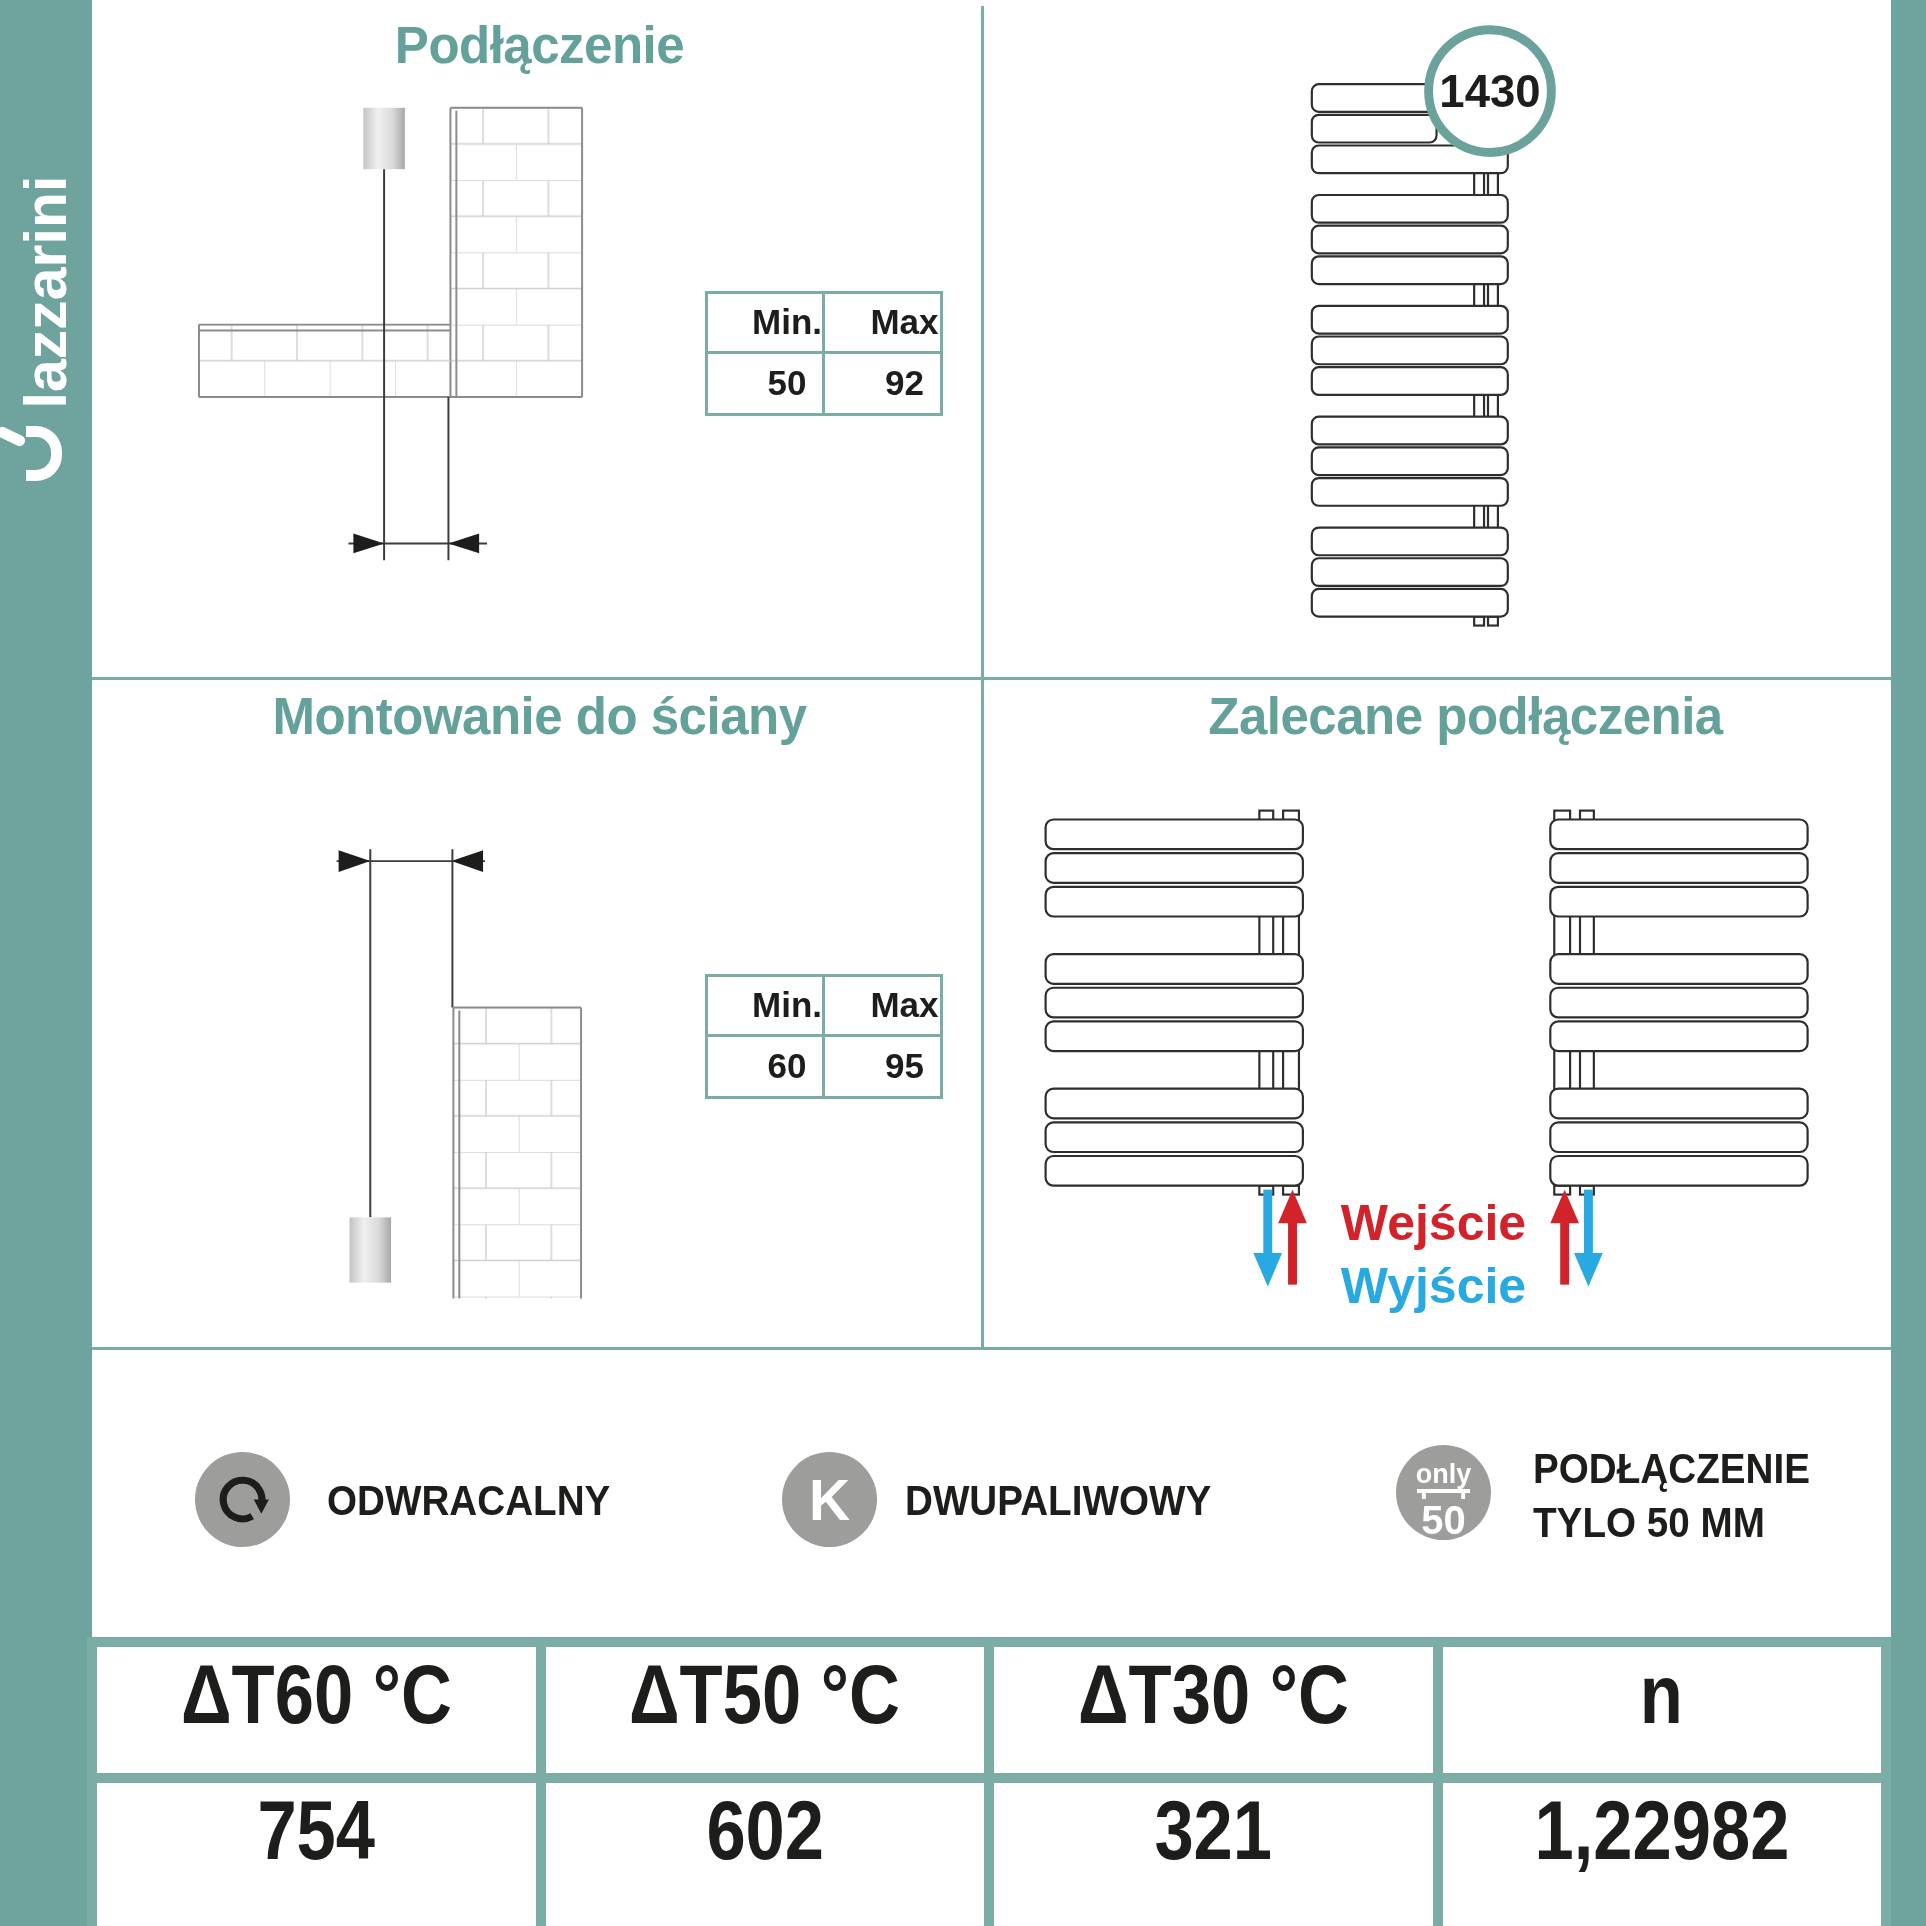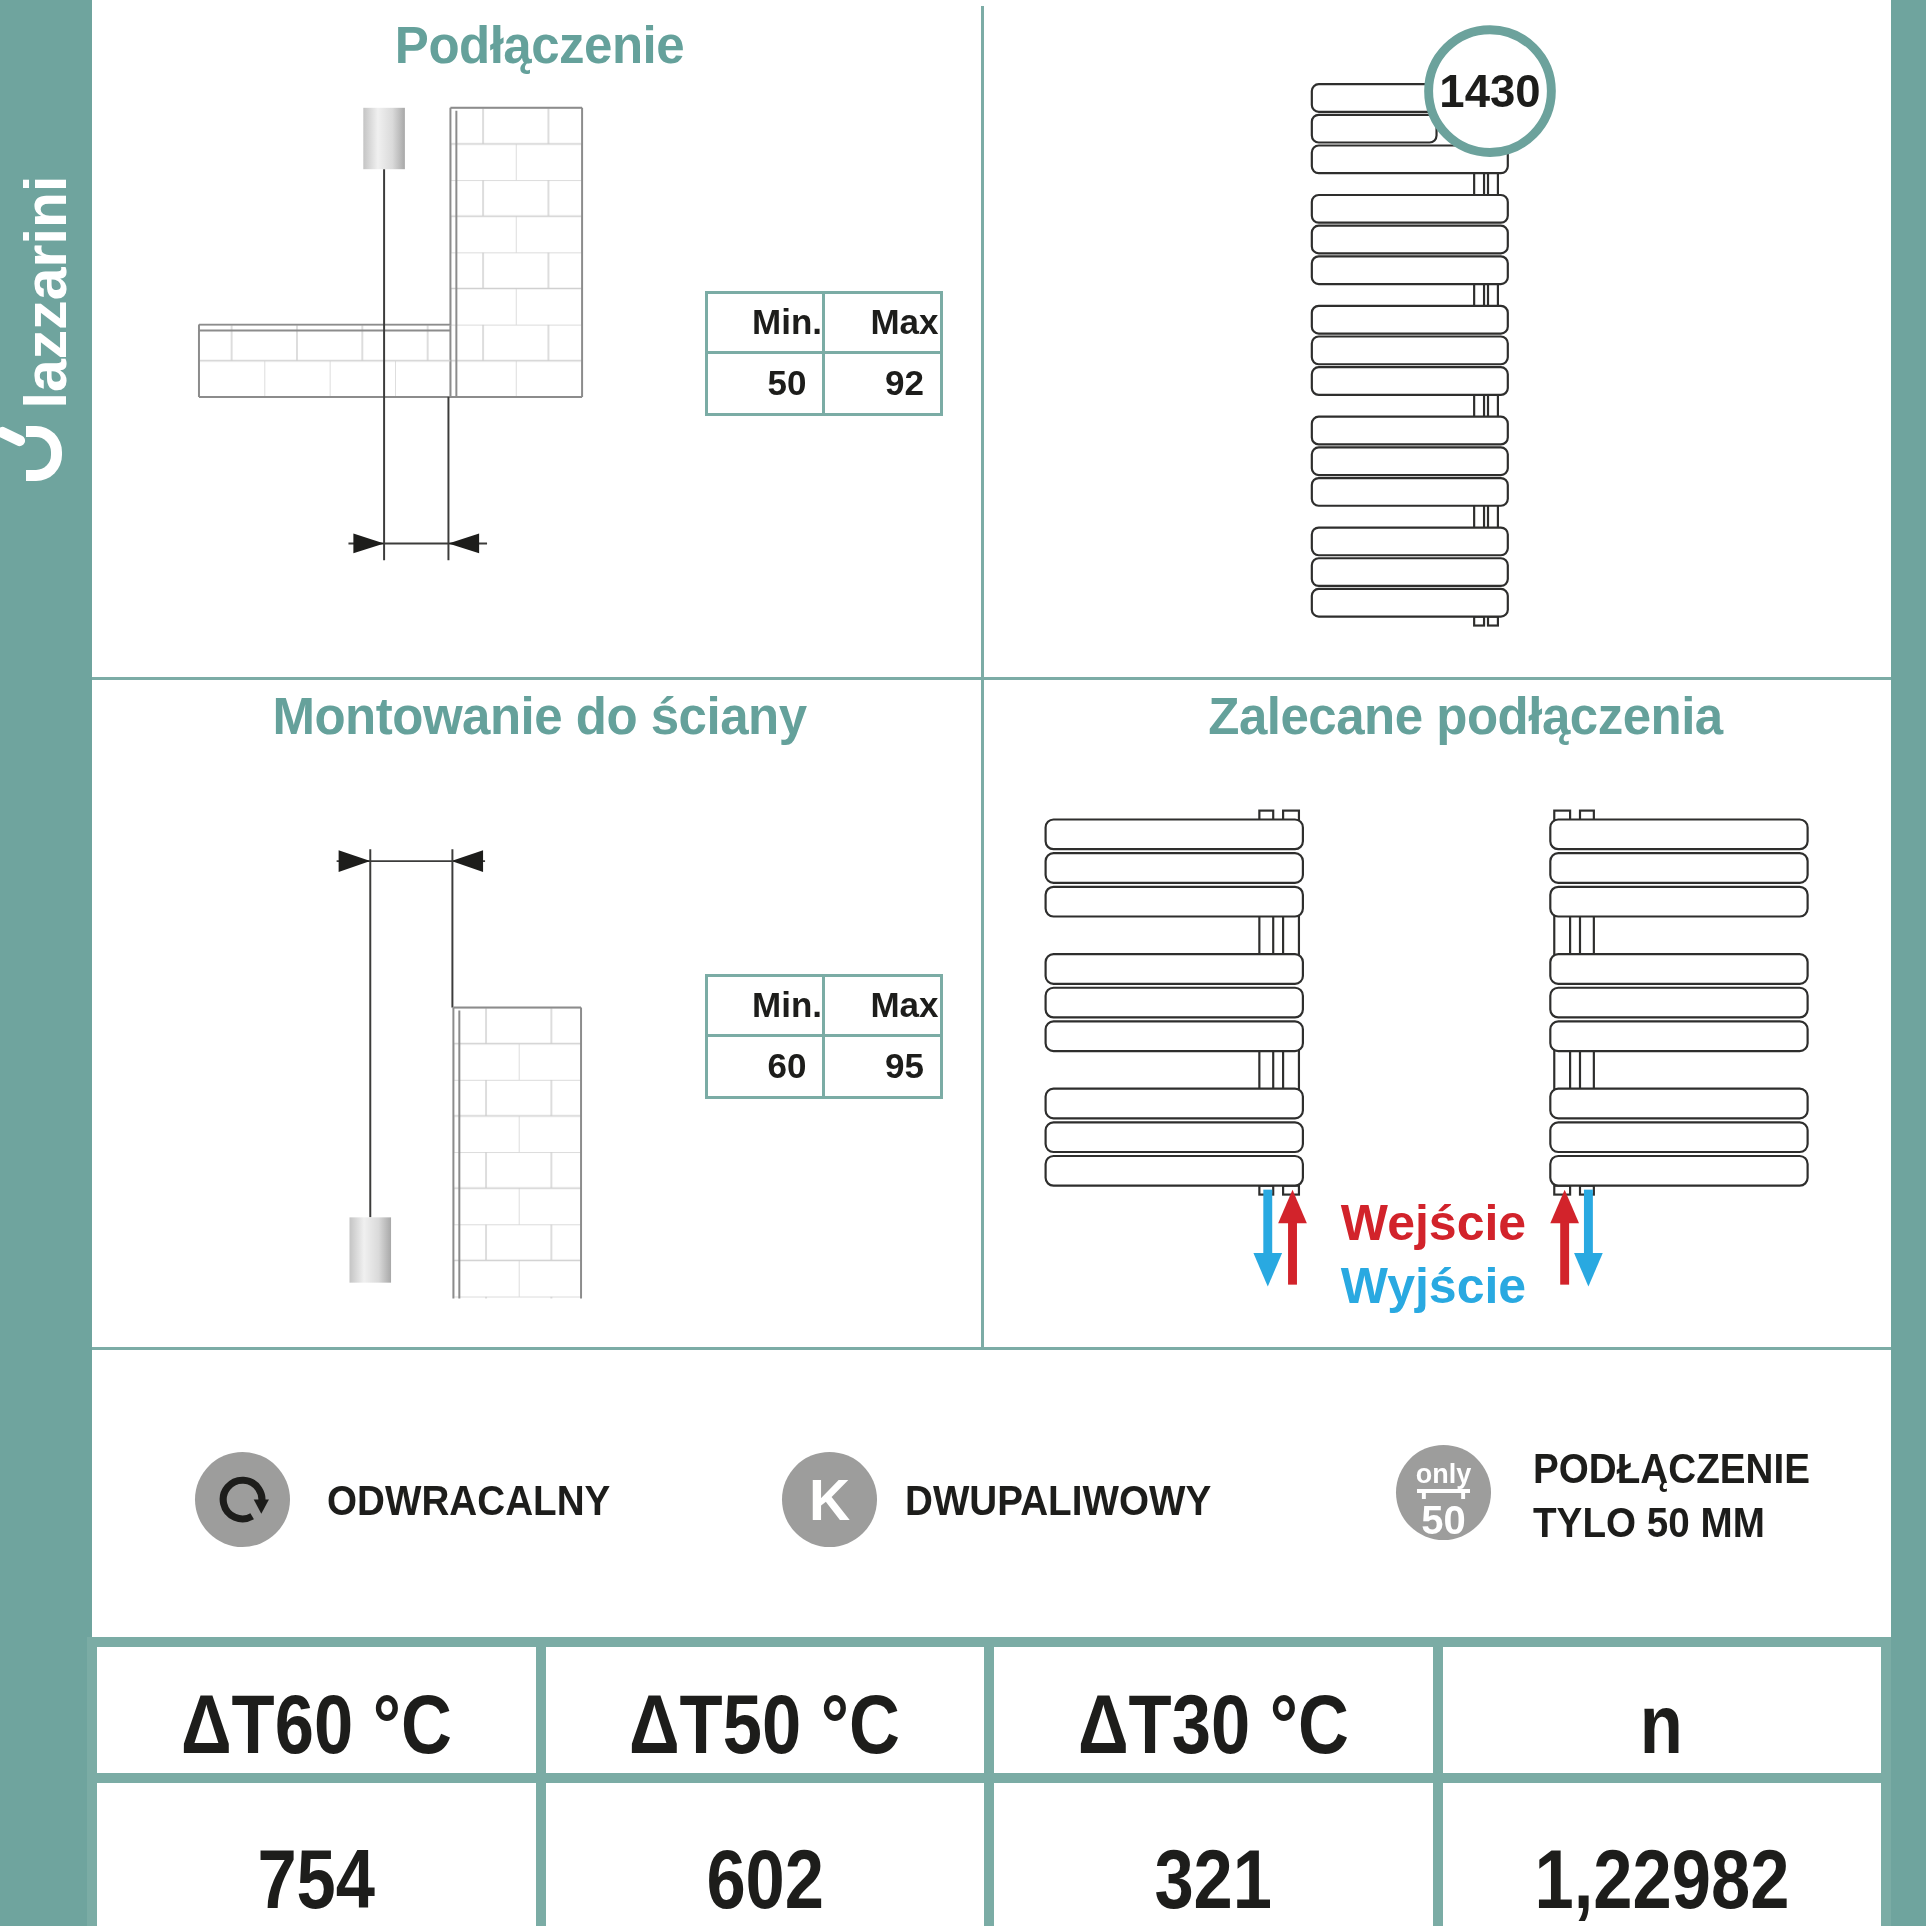--- a/index.html
+++ b/index.html
@@ -57,21 +57,21 @@
             transform:scaleX(0.92); transform-origin:left center; }
   .fl1  { left:327px;  top:1477px; }
   .fl2  { left:905px;  top:1477px; }
   .fl3a { left:1533px; top:1445px; }
   .fl3b { left:1533px; top:1499px; }
 
   
   .perf { left:87px; top:1637px; width:1804px; height:290px; background:#7BACA5;
           padding:10px 10px 0 10px; display:grid; grid-template-columns:repeat(4,1fr);
           grid-template-rows:126px 145px; gap:10px; }
-  .perf > div { background:#fff; display:flex; align-items:flex-end; justify-content:center;
+  .perf > div { background:#fff; display:flex; align-items:flex-start; justify-content:center;
                 color:#1D1D1B; font-weight:700; font-size:83px; }
   .perf span { display:inline-block; transform:scaleX(0.85); white-space:nowrap; }
 
   svg text { font-family:"Liberation Sans", sans-serif; }
 </style>
 </head>
 <body>
 
 <div class="canvas">
 

